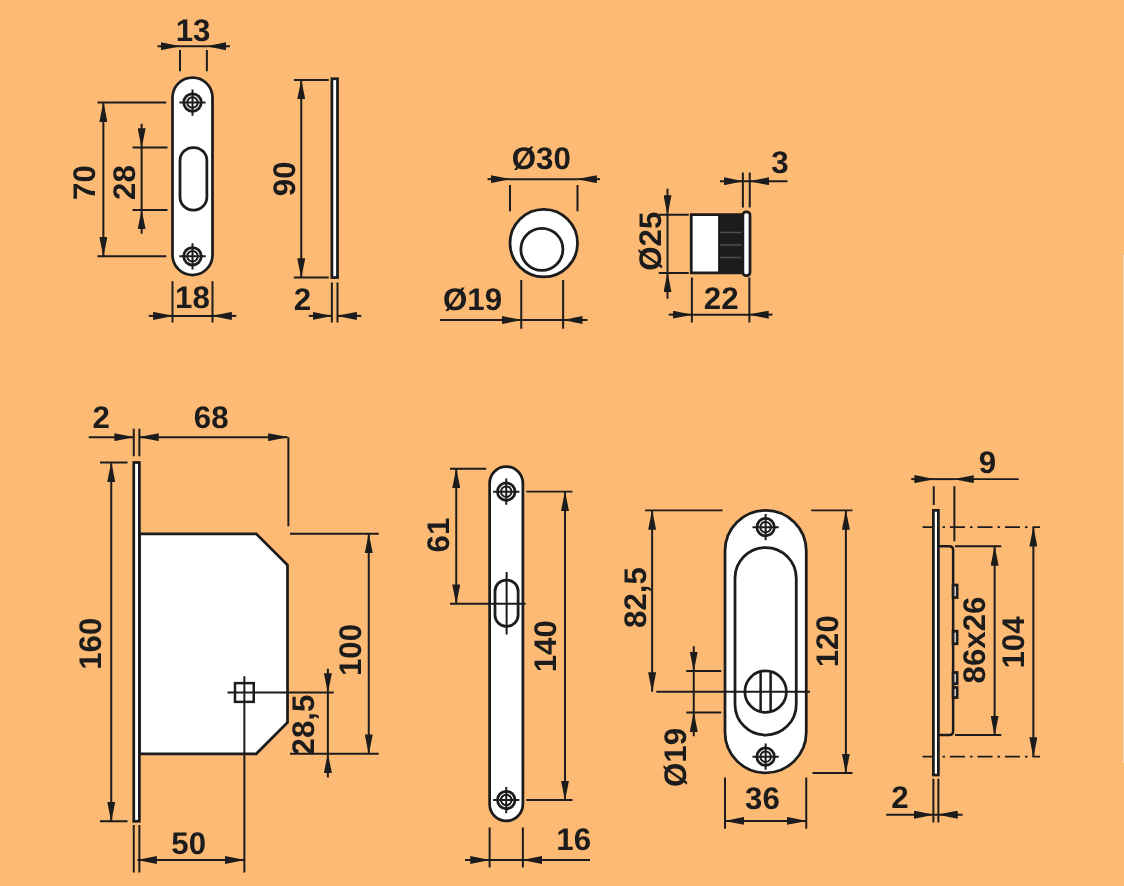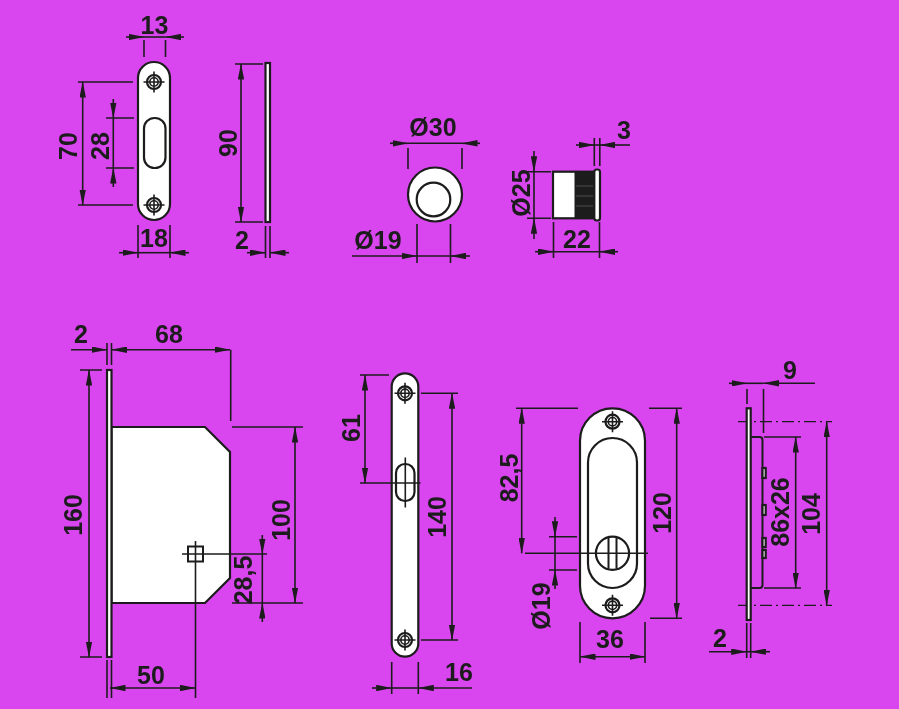--- a/index.html
+++ b/index.html
@@ -1,16 +1,16 @@
 <!DOCTYPE html>
 <html><head>
 <meta charset="utf-8">
 <style>
   html,body { margin:0; padding:0; background:#ffffff; }
-  .canvas { position:relative; width:899px; height:709px; background:#d946ef; overflow:hidden; }
+  .canvas { position:relative; width:899px; height:709px; background:#fdba74; overflow:hidden; }
   svg { position:absolute; left:0; top:0; }
   .part  { fill:#ffffff; stroke:#1c1c1c; stroke-width:2.2; stroke-linejoin:miter; }
   .partf { fill:#1c1c1c; stroke:#1c1c1c; stroke-width:1; }
   .thin  { fill:none; stroke:#1c1c1c; stroke-width:1.6; }
   .med   { fill:none; stroke:#1c1c1c; stroke-width:2; }
   .da    { fill:none; stroke:#1c1c1c; stroke-width:1.6; marker-end:url(#arr); }
   .dab   { fill:none; stroke:#1c1c1c; stroke-width:1.6; marker-start:url(#arr); marker-end:url(#arr); }
   .cl    { fill:none; stroke:#1c1c1c; stroke-width:1.3; stroke-dasharray:12 4 2 4; }
   .knl   { fill:none; stroke:#4d4d4d; stroke-width:1.2; }
   text   { font-family:"Liberation Sans","DejaVu Sans",sans-serif; font-weight:bold; font-size:25px;

